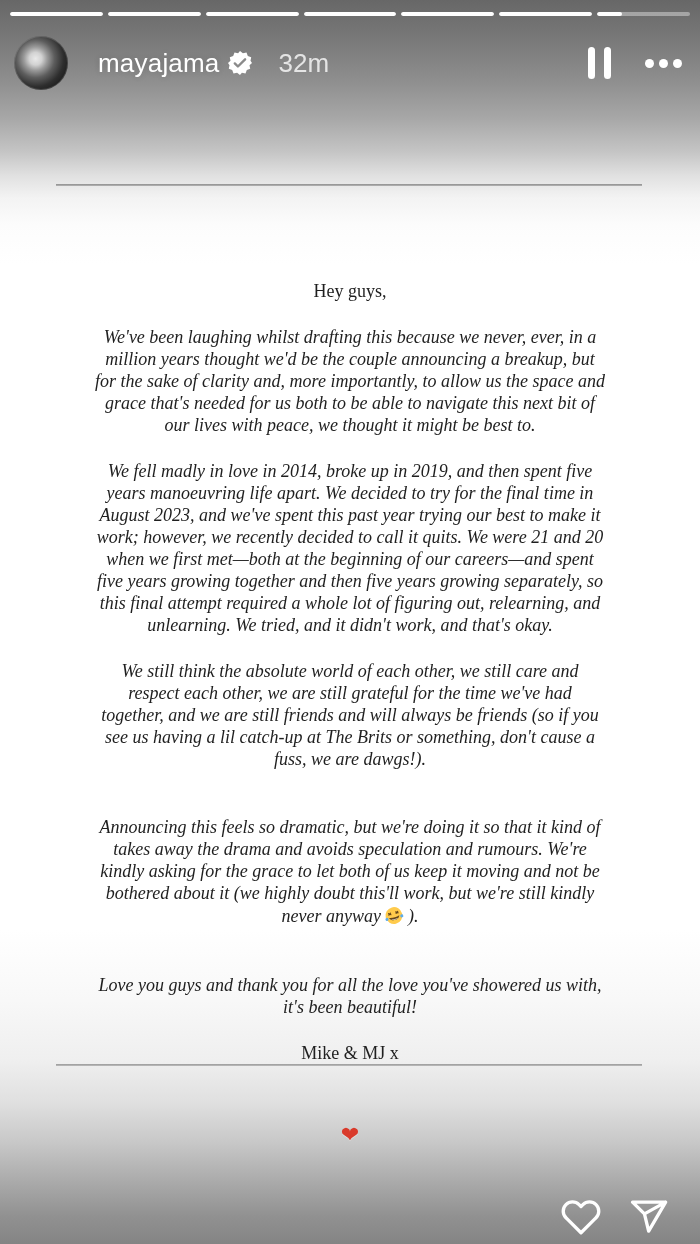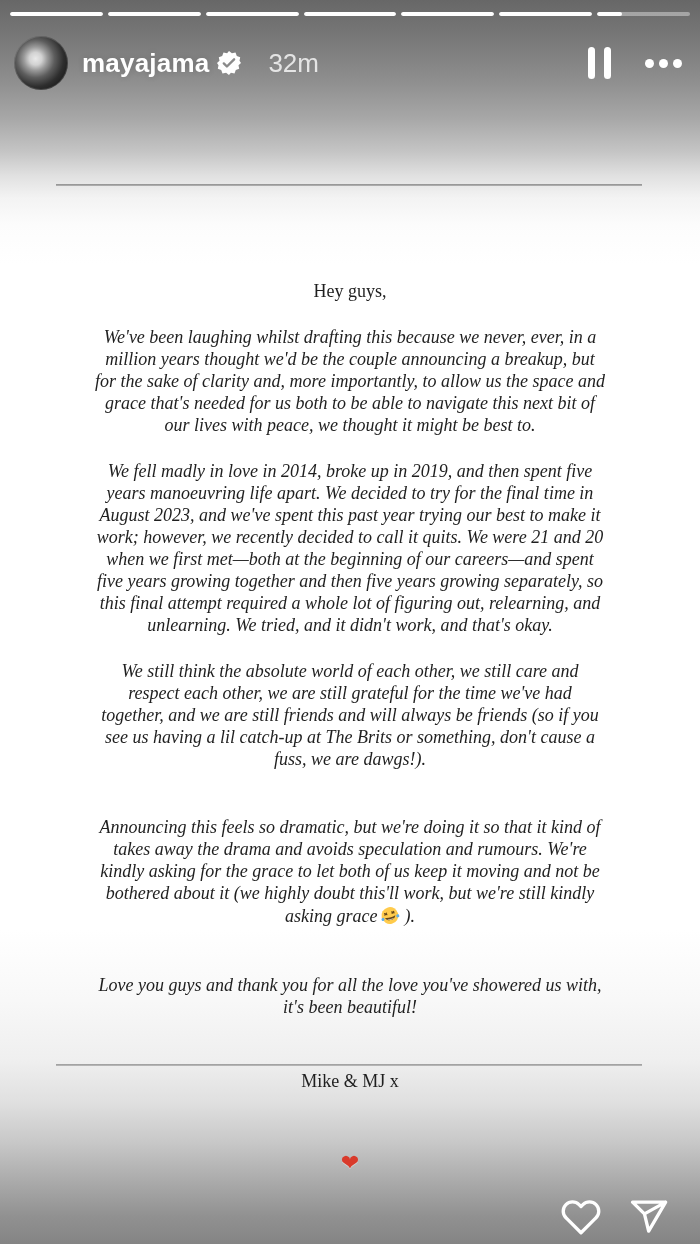--- a/index.html
+++ b/index.html
@@ -22,22 +22,22 @@
     background: rgba(255,255,255,0.38); overflow: hidden; }
   .seg-fill { height: 100%; background: #ffffff; border-radius: 2px; }
 
   
   .header { position: absolute; top: 34px; left: 14px; right: 16px;
     height: 58px; display: flex; align-items: center; }
   .avatar { width: 54px; height: 54px; border-radius: 50%; flex: 0 0 54px;
     background:
       radial-gradient(circle at 40% 42%, #e9e9e9 0%, #d2d2d2 14%, #9a9a9a 26%, #5d5d5d 42%, #2e2e2e 62%, #141414 85%);
     box-shadow: inset 0 0 0 1px rgba(255,255,255,0.15); cursor: pointer; }
-  .username { margin-left: 14px; color: #ffffff; font-size: 26px;
-    font-weight: 700; letter-spacing: 0.2px; cursor: pointer;
+  .username { margin-left: 30px; color: #ffffff; font-size: 26px;
+    font-weight: 400; letter-spacing: 0.2px; cursor: pointer;
     text-shadow: 0 0 6px rgba(0,0,0,0.15); }
   .badge { margin-left: 8px; width: 24px; height: 24px; flex: 0 0 24px; }
   .timestamp { margin-left: 27px; color: rgba(255,255,255,0.78);
     font-size: 26px; font-weight: 400; }
   .header-spacer { flex: 1; }
   .pause-btn { display: flex; gap: 9px; padding: 6px; cursor: pointer; }
   .pause-btn .bar { width: 7px; height: 32px; background: #ffffff; border-radius: 3.5px; }
   .menu-btn { display: flex; gap: 5px; margin-left: 26px; padding: 10px 2px; cursor: pointer; }
   .menu-btn .dot { width: 9px; height: 9px; border-radius: 50%; background: #ffffff; }
 
@@ -49,21 +49,21 @@
     background: linear-gradient(180deg, #8f8f8f, #b5b5b5); }
   .rule-bottom { position: absolute; top: 1064px; left: 56px; right: 58px;
     height: 2px; background: linear-gradient(180deg, #9a9a9a, #bdbdbd); }
   .letter-body { margin: 0 30px; font-size: 18px; line-height: 22px;
     white-space: pre-line; }
   .salutation { margin-top: 72px; }
   .para { margin-top: 2px; font-style: italic; }
   .last-line { display: flex; justify-content: center; align-items: center;
     gap: 4px; white-space: normal; }
   .rofl { transform: rotate(-14deg); position: relative; top: 2px; }
-  .signature { margin-top: 30px; }
+  .signature { margin-top: 2px; }
   .heart-line { margin-top: 14px; }
   .heart-char { font-family: "DejaVu Sans", sans-serif; font-size: 22px;
     color: #d93a2b; line-height: 26px;
     text-shadow: 0 1px 0 rgba(255,255,255,0.4); }
 
   
   .footer { position: absolute; bottom: 6px; right: 30px;
     display: flex; gap: 26px; align-items: center; }
   .action-icon { width: 42px; height: 42px; cursor: pointer; }
 </style>
@@ -137,21 +137,21 @@
 respect each other, we are still grateful for the time we've had
 together, and we are still friends and will always be friends (so if you
 see us having a lil catch-up at The Brits or something, don't cause a
 fuss, we are dawgs!).</div>
     <div class="para">
       <span>Announcing this feels so dramatic, but we're doing it so that it kind of
 takes away the drama and avoids speculation and rumours. We're
 kindly asking for the grace to let both of us keep it moving and not be
 bothered about it (we highly doubt this'll work, but we're still kindly</span>
       <span class="last-line">
-        <span>asking grace</span>
+        <span>never anyway</span>
         <span class="rofl">
           <svg viewBox="0 0 36 36" width="19" height="19">
             <circle cx="18" cy="18" r="16" fill="#ffcb4c"></circle>
             <path d="M8 20c2.5 9 17.5 9 20 0c-7 2.2-13 2.2-20 0z" fill="#65471b"></path>
             <path d="M11 24c2 2.6 12 2.6 14 0c-4.6 1.2-9.4 1.2-14 0z" fill="#ffffff"></path>
             <path fill="none" stroke="#65471b" stroke-width="2.2" stroke-linecap="round" d="M9 12l4 3m0-3l-4 3M23 12l4 3m0-3l-4 3"></path>
             <circle cx="3.5" cy="22" r="3" fill="#5dadec"></circle>
             <circle cx="32.5" cy="22" r="3" fill="#5dadec"></circle>
           </svg>
         </span>

